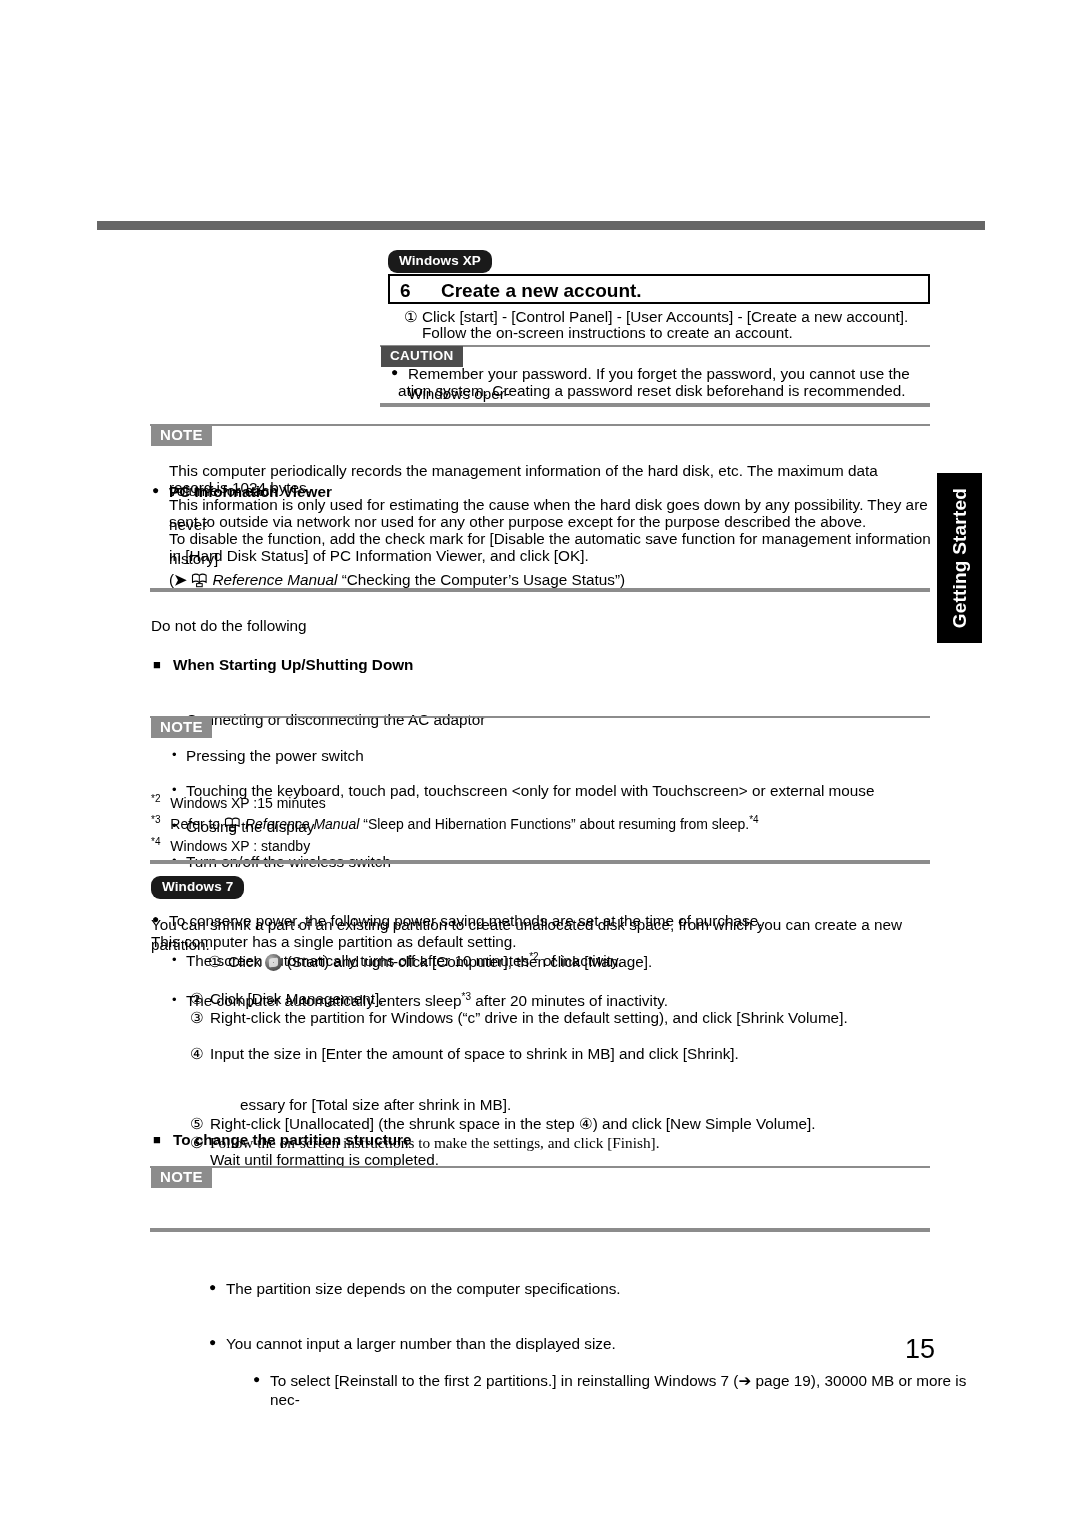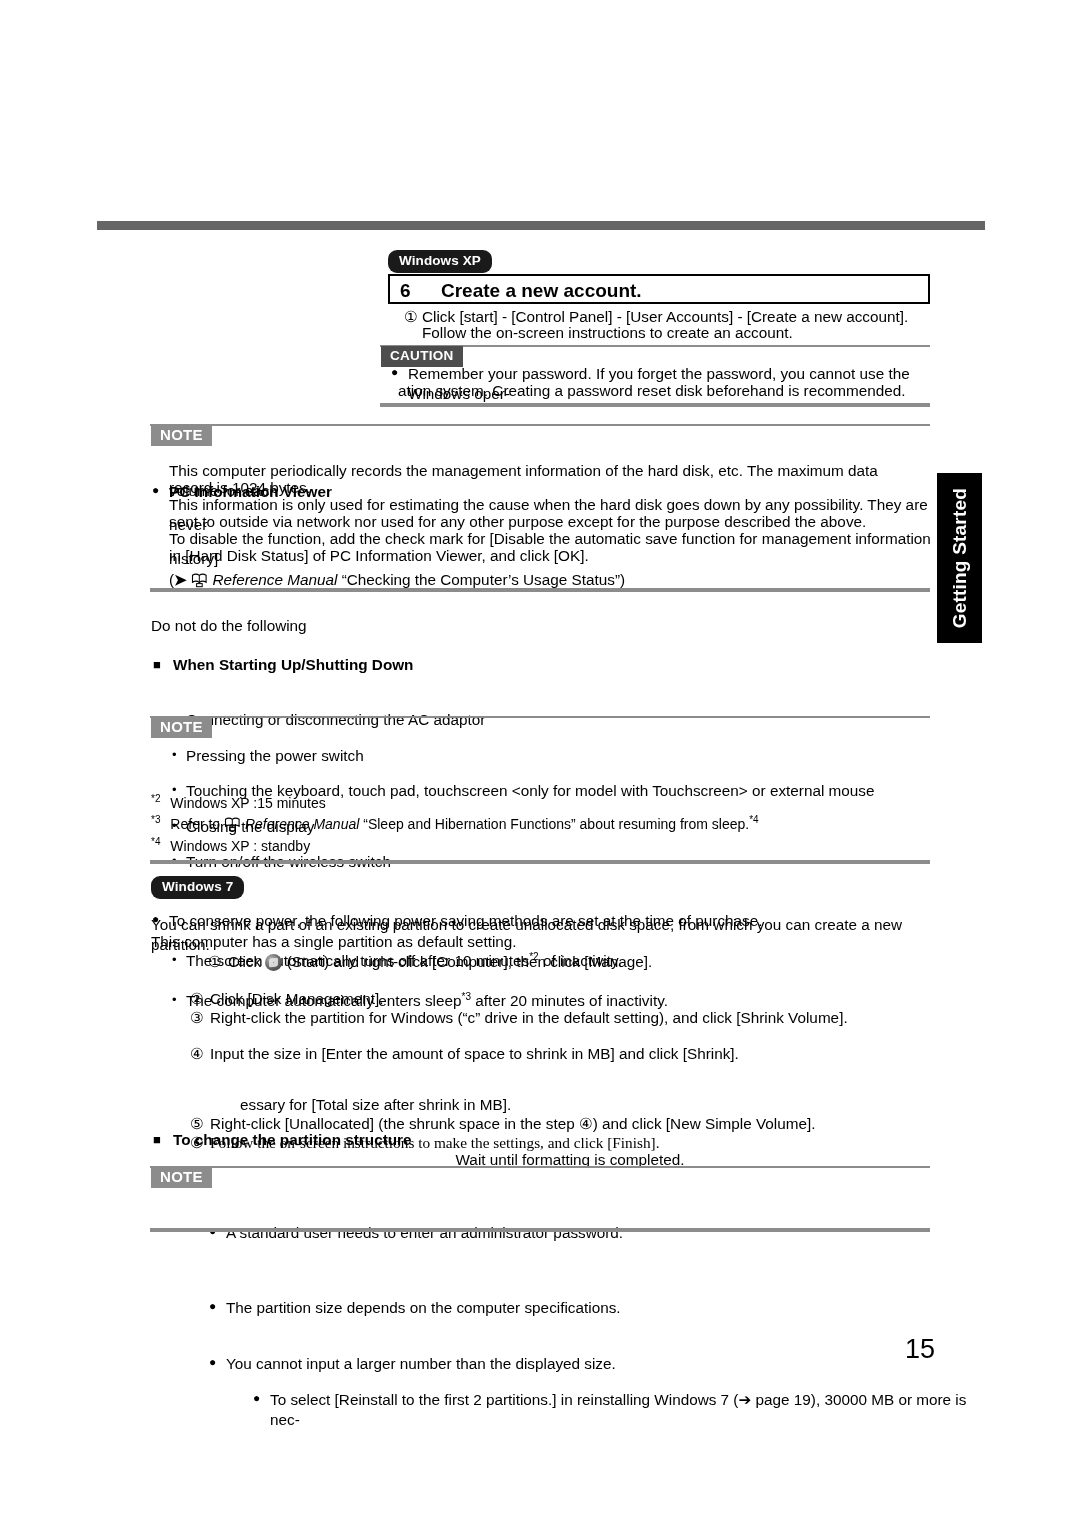--- a/index.html
+++ b/index.html
@@ -338,23 +338,20 @@
   <div class="blk bold ind" style="left:173px; top:896px;">
     <span class="bullet-sq"></span><span>To change the partition structure</span>
   </div>
 
   <div class="blk" style="left:151px; top:915px; width:780px;">You can shrink a part of an existing partition to create unallocated disk space, from which you can create a new partition.</div>
   <div class="blk" style="left:151px; top:932px; width:780px;">This computer has a single partition as default setting.</div>
 
   <div class="blk" style="left:190px; top:952px; width:740px;padding-left:18px;">
     <span style="display:inline-block; width:20px;">①</span><span>Click </span><span class="ico-orb"></span><span> (Start) and right-click [Computer], then click [Manage].</span>
   </div>
-  <div class="blk ind" style="left:226px; top:969px; width:700px;">
-    <span class="bullet-dot"></span><span>A standard user needs to enter an administrator password.</span>
-  </div>
 
   <div class="blk" style="left:190px; top:989px; width:740px;">
     <span style="display:inline-block; width:20px;">②</span><span>Click [Disk Management].</span>
   </div>
 
   <div class="blk" style="left:190px; top:1008px; width:740px;">
     <span style="display:inline-block; width:20px;">③</span><span>Right-click the partition for Windows (“c” drive in the default setting), and click [Shrink Volume].</span>
   </div>
   <div class="blk ind" style="left:226px; top:1025px; width:700px;">
     <span class="bullet-dot"></span><span>The partition size depends on the computer specifications.</span>
@@ -371,21 +368,21 @@
   </div>
   <div class="blk" style="left:240px; top:1095px; width:690px;">essary for [Total size after shrink in MB].</div>
 
   <div class="blk" style="left:190px; top:1114px; width:740px;">
     <span style="display:inline-block; width:20px;">⑤</span><span>Right-click [Unallocated] (the shrunk space in the step ④) and click [New Simple Volume].</span>
   </div>
 
   <div class="blk" style="left:190px; top:1133px; width:740px;font-family:Liberation Serif, serif;">
     <span style="display:inline-block; width:20px;">⑥</span><span>Follow the on-screen instructions to make the settings, and click [Finish].</span>
   </div>
-  <div class="blk" style="left:210px; top:1150px; width:720px;text-align:center;">Wait until formatting is completed.</div>
+  <div class="blk" style="left:210px; top:1150px; width:720px;">Wait until formatting is completed.</div>
 
   <div class="hr-thin" style="left:150px; top:1166px; width:780px;"></div>
   <div class="blk" style="left:151px; top:1166px;">
     <span class="tag-note">NOTE</span>
   </div>
 
   <div class="hr-thick" style="left:150px; top:1228px; width:780px;"></div>
 
 </div>
 

